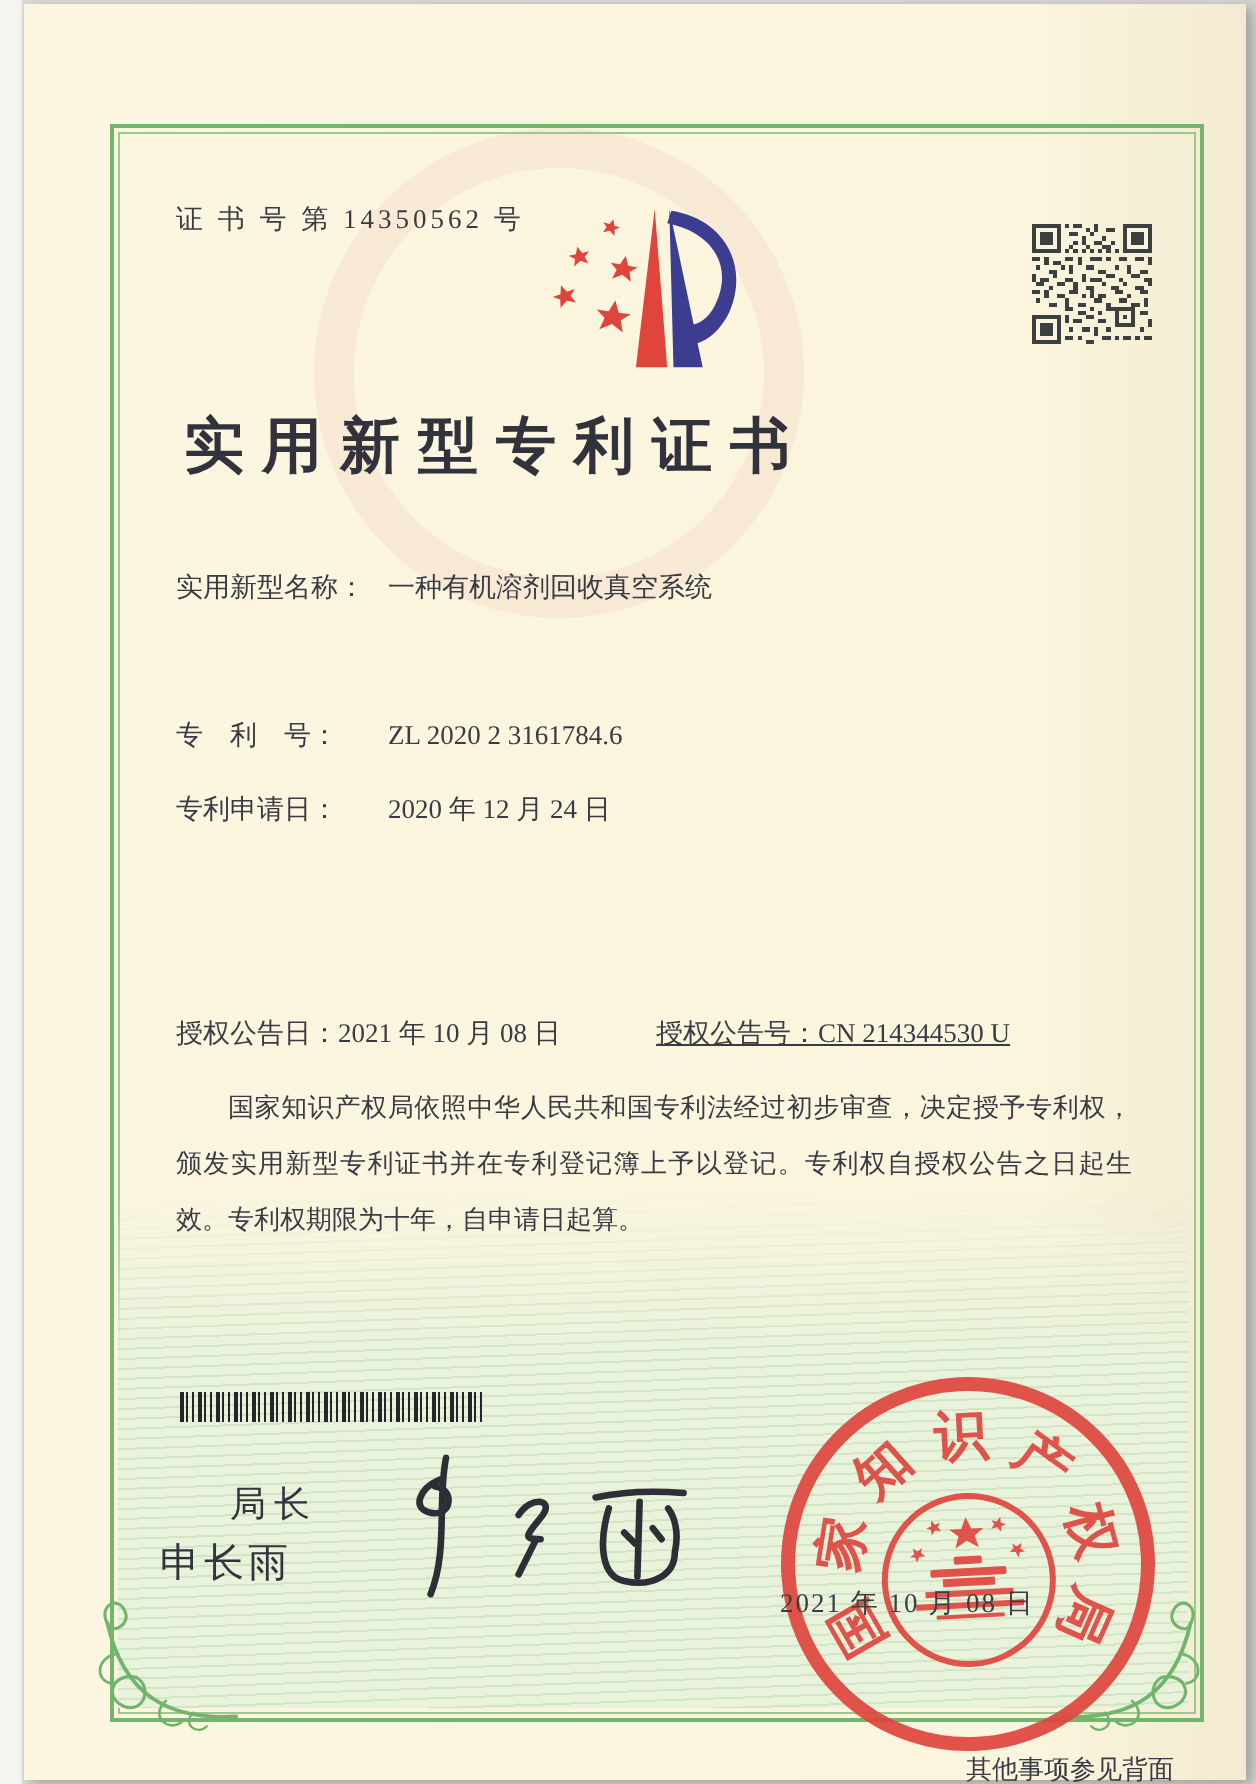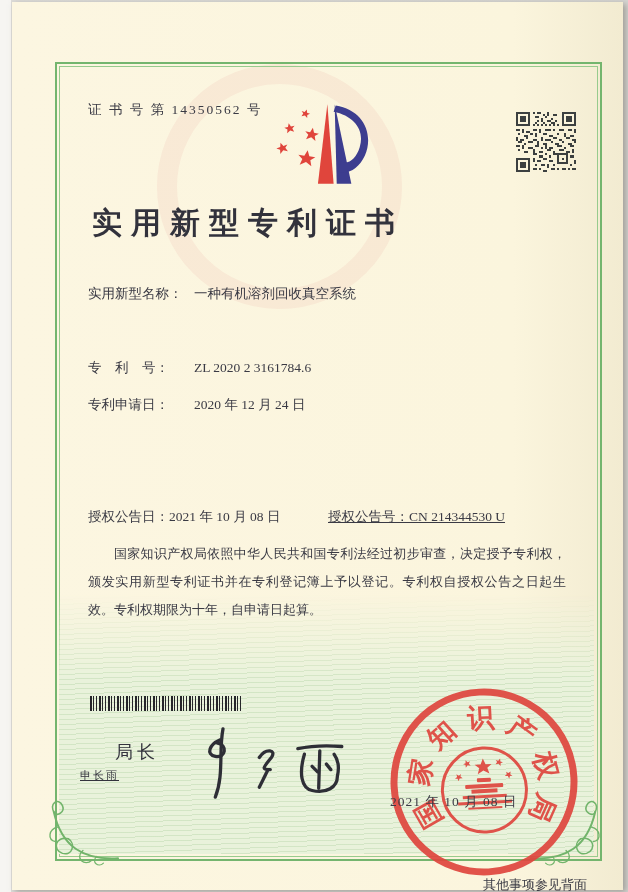--- a/index.html
+++ b/index.html
@@ -40,21 +40,21 @@
          text-align:justify;color:#3a3a44;}
   .paras p{margin:0;text-indent:2em;}
   .barcode{
     position:absolute;left:78px;top:694px;width:153px;height:15px;z-index:3;
     background-image:
       repeating-linear-gradient(90deg,#26262a 0 1px,transparent 1px 3px),
       repeating-linear-gradient(90deg,#26262a 0 2px,transparent 2px 9px),
       repeating-linear-gradient(90deg,#26262a 0 1px,transparent 1px 6px);
   }
   .signer-title{left:68px;top:738px;font-size:18px;letter-spacing:4px;color:#33333d;margin-left:35px;}
-  .signer-name{left:68px;top:766px;font-size:11px;letter-spacing:2px;color:#33333d;text-decoration:underline;}
+  .signer-name{left:68px;top:766px;font-size:20px;letter-spacing:2px;color:#33333d;}
   .signature{position:absolute;left:178px;top:722px;z-index:6;}
   .seal{position:absolute;left:372px;top:680px;z-index:4;opacity:.92;transform:rotate(-3deg);}
   .seal-date{left:378px;top:791px;font-size:13.5px;letter-spacing:1px;color:#3c3c46;z-index:6;}
   .page-info{left:20px;top:833px;width:545px;text-align:center;font-size:12.5px;z-index:2;}
   .back-note{left:30px;top:864px;width:545px;text-align:right;font-size:13px;margin-top:10px;}
   .logo{position:absolute;left:252px;top:94px;}
   .qr{position:absolute;left:504px;top:110px;}
   .corner{position:absolute;z-index:2;}
   .corner.bl{left:30px;top:788px;}
   .corner.br{left:517px;top:788px;transform:scaleX(-1);}

